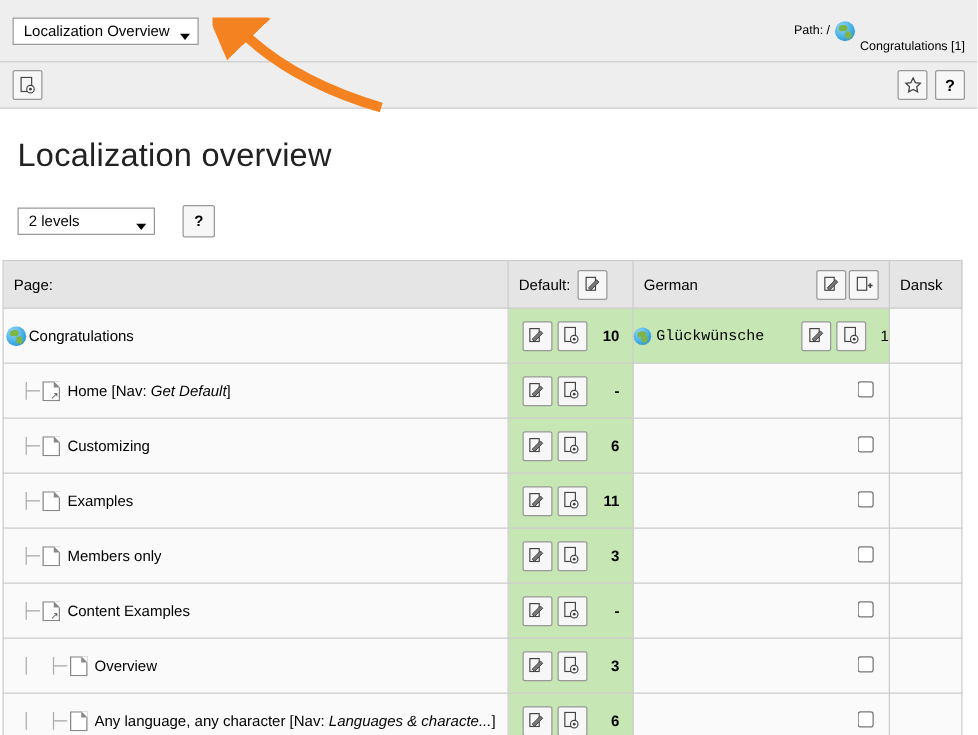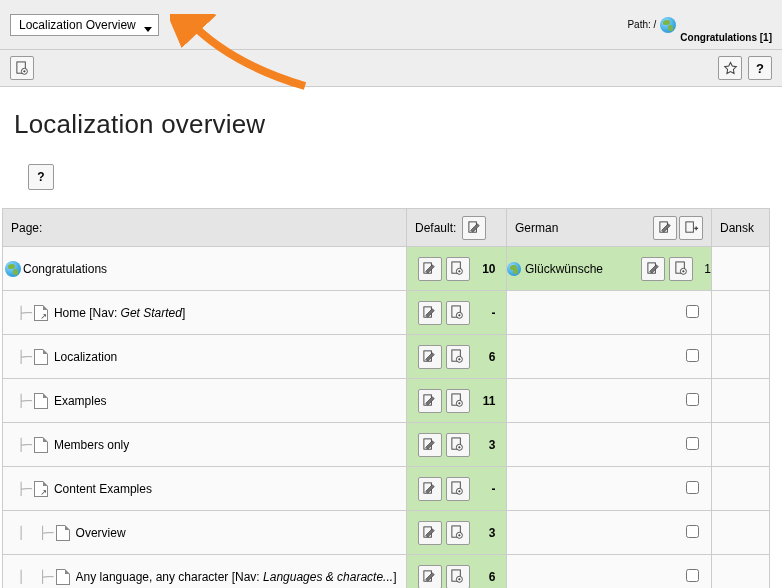--- a/index.html
+++ b/index.html
@@ -3,21 +3,21 @@
 <meta charset="utf-8">
 <style>
   * { box-sizing: border-box; margin: 0; padding: 0; }
   body { font-family: Verdana, Arial, sans-serif; font-size: 12px; color: #000; background: #fff; width: 782px; }
   
   .topbar { background: #eee; border-bottom: 1px solid #ccc; padding: 6px 10px; display: flex; align-items: center; justify-content: space-between; position: relative; }
   .module-select { border: 1px solid #999; background: #fff; padding: 3px 22px 3px 8px; font-size: 12px; position: relative; cursor: pointer; }
   .module-select .caret { position: absolute; right: 6px; top: 6px; }
   .caret-down { border-left: 4px solid transparent; border-right: 4px solid transparent; border-top: 5px solid #000; display: inline-block; }
   .path { font-size: 10px; display: flex; align-items: center; gap: 4px; }
-  .path b { font-weight: bold; margin-top: 26px; }
+  .path b { font-weight: normal; margin-top: 26px; }
   .globe-icon { width: 16px; height: 16px; border-radius: 50%; background: radial-gradient(circle at 35% 30%, #8fd9ff 0%, #3da9e0 60%, #2b86c0 100%); display: inline-flex; align-items: center; justify-content: center; position: relative; overflow: hidden; }
   .globe-icon::before { content: ""; position: absolute; width: 7px; height: 5px; background: #7fb547; border-radius: 50% 40% 50% 30%; top: 3px; left: 3px; }
   .globe-icon::after { content: ""; position: absolute; width: 5px; height: 6px; background: #7fb547; border-radius: 40% 50% 30% 50%; bottom: 2px; right: 3px; }
   
   .toolbar2 { background: #eee; border-bottom: 1px solid #ccc; padding: 6px 10px; display: flex; align-items: center; justify-content: space-between; }
   .iconbtn { width: 24px; height: 24px; border: 1px solid #999; background: #f7f7f7; border-radius: 2px; display: inline-flex; align-items: center; justify-content: center; cursor: pointer; font-size: 13px; }
   .iconbtn-group { display: flex; gap: 6px; }
   
   .arrow-annotation { position: absolute; top: 14px; left: 170px; pointer-events: none; z-index: 10; }
   
@@ -42,21 +42,21 @@
   tbody td { height: 44px; background: #fafafa; }
   td.page-cell { padding: 0 4px 0 10px; text-align: right; }
   td.default-cell { background: #c6e6b3; text-align: center; font-weight: bold; }
   td.lang-cell { background: #c6e6b3; padding: 0 6px; }
   td.lang-cell.empty { background: #fafafa; text-align: right; padding-right: 12px; }
   td.dansk-cell { text-align: center; }
   
   .default-inner { display: flex; align-items: center; justify-content: center; gap: 4px; height: 100%; }
   .default-inner .count { min-width: 18px; text-align: right; margin-left: 4px; }
   .lang-inner { display: flex; align-items: center; gap: 4px; height: 100%; }
-  .lang-inner .title { flex: 1; white-space: nowrap; overflow: hidden; text-overflow: ellipsis; }
+  .lang-inner .title { flex: 1; white-space: nowrap; overflow: hidden; text-overflow: ellipsis; font-family: Liberation Mono, monospace; }
   .lang-inner .count { width: 14px; text-align: right; }
   
   .tree-line { display: flex; align-items: center; gap: 2px; white-space: nowrap; overflow: hidden; }
   .tree-pipe { color: #aaa; font-family: monospace; white-space: pre; }
   .page-icon { width: 14px; height: 16px; border: 1px solid #888; background: #fff; display: inline-block; position: relative; margin-right: 4px; flex-shrink: 0; }
   .page-icon::before { content: ""; position: absolute; top: -1px; right: -1px; border-top: 5px solid #fafafa; border-left: 5px solid #888; }
   .page-icon.shortcut::after { content: "↗"; position: absolute; font-size: 8px; bottom: -1px; right: 0; color: #444; }
   .page-title { white-space: nowrap; overflow: hidden; text-overflow: ellipsis; }
   .page-title i { font-style: italic; }
   
@@ -104,20 +104,24 @@
     </div>
     <div class="iconbtn">
       <span style="font-weight:bold">?</span>
     </div>
   </div>
 </div>
 
 <h1 class="pagetitle">Localization overview</h1>
 
 <div class="controls">
+  <div class="sel">
+    <span>2 levels</span>
+    <span class="caret"><span class="caret-down"></span></span>
+  </div>
   <div class="help-btn">
     <span>?</span>
   </div>
 </div>
 
 <table class="grid">
   <colgroup>
     <col class="col-page">
     <col class="col-default" style="width:100px">
     <col class="col-lang" style="width:205px">
@@ -216,21 +220,21 @@
         <span class="count">1</span>
       </div>
     </td>
     <td class="dansk-cell"></td>
   </tr>
       <tr>
     <td class="page-cell">
       <div class="tree-line">
         <span class="tree-pipe">  ├─</span>
         <span class="page-icon shortcut"></span>
-        <span class="page-title">Home [Nav: <i>Get Started</i>]</span>
+        <span class="page-title">Home [Nav: <i>Get Default</i>]</span>
       </div>
     </td>
     <td class="default-cell">
       <div class="default-inner">
         <div class="iconbtn">
           <svg class="svgicon" viewBox="0 0 16 16">
                 <rect x="2" y="2" width="8" height="11" fill="none" stroke="#444"></rect>
                 <path d="M6 13 L13 6 L11 4 L4 11 z" fill="#777" stroke="#444" stroke-width="0.8"></path>
               </svg>
         </div>
@@ -245,21 +249,21 @@
       </div>
     </td>
     <td class="lang-cell empty"><input type="checkbox" class="rowcb" style=""></td>
     <td class="dansk-cell"></td>
   </tr>
       <tr>
     <td class="page-cell">
       <div class="tree-line">
         <span class="tree-pipe">  ├─</span>
         <span class="page-icon"></span>
-        <span class="page-title">Localization</span>
+        <span class="page-title">Customizing</span>
       </div>
     </td>
     <td class="default-cell">
       <div class="default-inner">
         <div class="iconbtn">
           <svg class="svgicon" viewBox="0 0 16 16">
                 <rect x="2" y="2" width="8" height="11" fill="none" stroke="#444"></rect>
                 <path d="M6 13 L13 6 L11 4 L4 11 z" fill="#777" stroke="#444" stroke-width="0.8"></path>
               </svg>
         </div>

